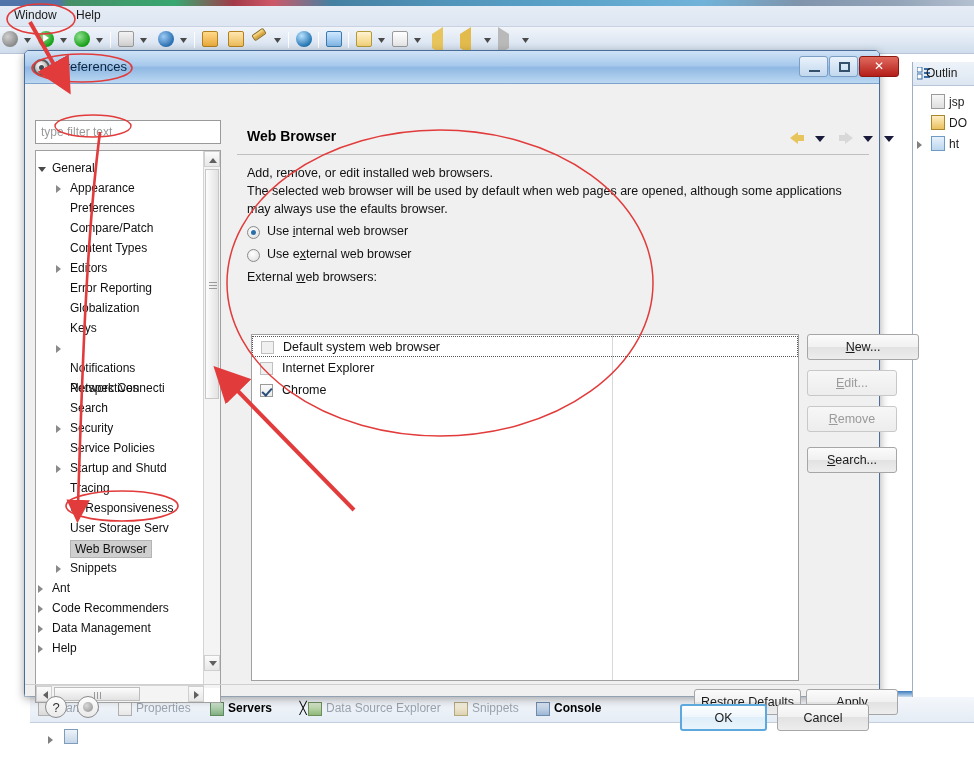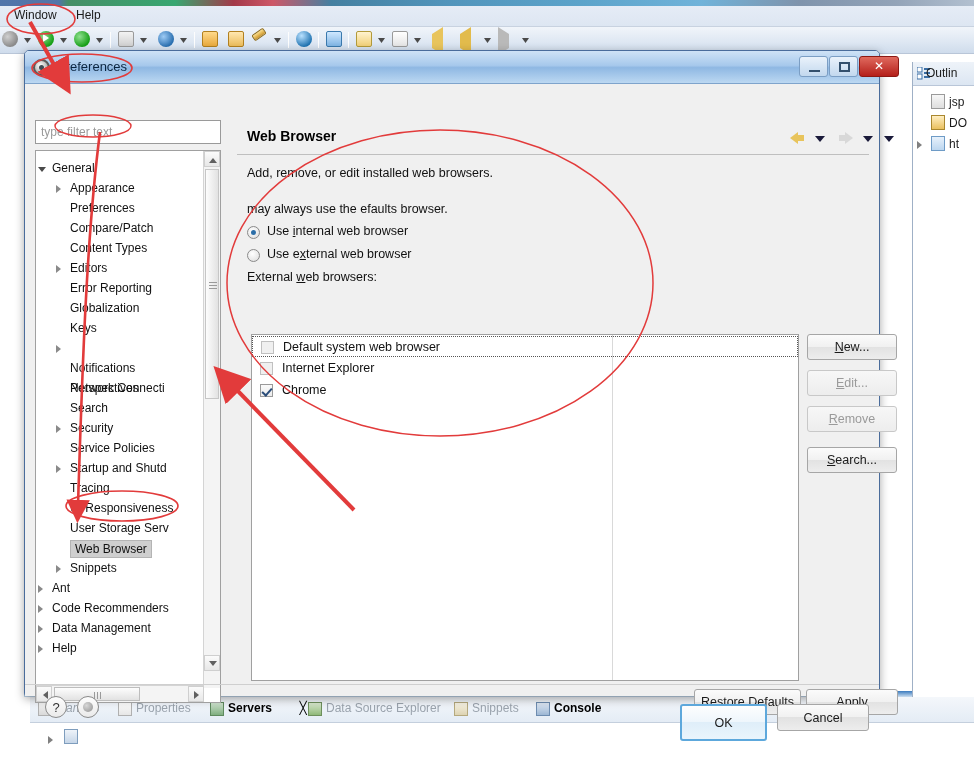--- a/index.html
+++ b/index.html
@@ -537,20 +537,21 @@
         <div class="pane-title">Web Browser</div>
         <div class="pane-head-rule"></div>
 
         <div class="nav-ico arrow-left" style="left:553px"></div>
         <div class="nav-ico caret" style="left:578px;top:16px"></div>
         <div class="nav-ico arrow-right" style="left:608px"></div>
         <div class="nav-ico caret" style="left:626px;top:16px"></div>
         <div class="nav-ico caret" style="left:647px;top:16px"></div>
 
         <div class="desc" style="top:46px">Add, remove, or edit installed web browsers.</div>
+        <div class="desc" style="top:64px">The selected web browser will be used by default when web pages are opened, although some applications</div>
         <div class="desc" style="top:82px">may always use the efaults browser.</div>
 
         <div class="radio-row" style="top:104px">
           <span class="radio checked"></span>
           <span class="radio-label">Use <span class="u">i</span>nternal web browser</span>
         </div>
         <div class="radio-row" style="top:127px">
           <span class="radio"></span>
           <span class="radio-label">Use e<span class="u">x</span>ternal web browser</span>
         </div>
@@ -567,21 +568,21 @@
           <div class="list-row focus" style="top:1px">
             <span class="cb disabled"></span>
             <span class="list-label">Default system web browser</span>
           </div>
           <div class="list-row" style="top:45px">
             <span class="cb checked"></span>
             <span class="list-label">Chrome</span>
           </div>
         </div>
 
-        <div class="btn" style="left:570px;top:214px;width:90px">
+        <div class="btn" style="left:570px;top:214px;width:112px">
           <span><span class="u">N</span>ew...</span>
         </div>
         <div class="btn disabled" style="left:570px;top:250px;width:90px">
           <span><span class="u">E</span>dit...</span>
         </div>
         <div class="btn disabled" style="left:570px;top:286px;width:90px">
           <span><span class="u">R</span>emove</span>
         </div>
         <div class="btn" style="left:570px;top:327px;width:90px">
           <span><span class="u">S</span>earch...</span>
@@ -595,21 +596,21 @@
         </div>
       </div>
 
       <div class="sep-rule" style="top:600px"></div>
 
       <div class="help-circle" style="left:20px;top:612px">
         <span>?</span>
       </div>
       <div class="dot-circle" style="left:52px;top:612px"></div>
 
-      <div class="btn default" style="left:655px;top:620px;width:87px;height:37px">
+      <div class="btn default" style="left:655px;top:620px;width:87px;height:27px">
         <span>OK</span>
       </div>
       <div class="btn" style="left:752px;top:620px;width:92px;height:27px">
         <span>Cancel</span>
       </div>
 
     </div>
   </div>
 
   <svg class="anno" style="left:0;top:0" width="974" height="774" viewBox="0 0 974 774">

